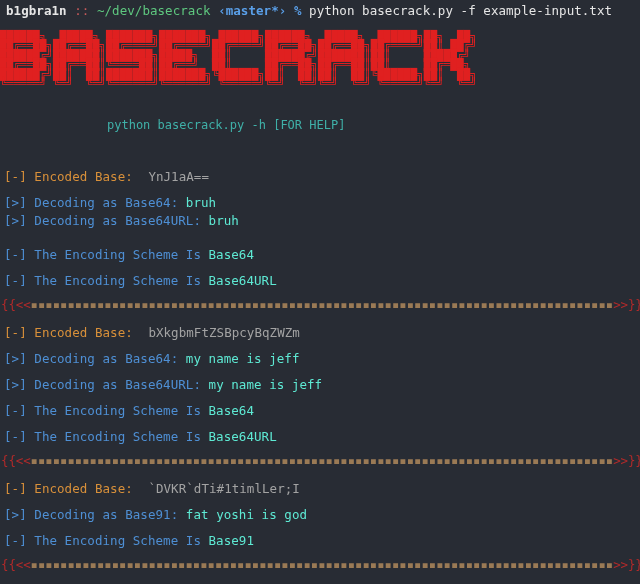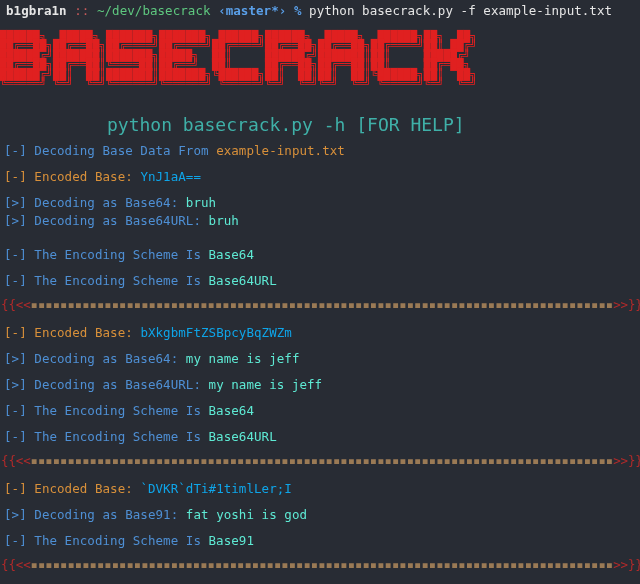--- a/index.html
+++ b/index.html
@@ -52,38 +52,38 @@
     letter-spacing: 0px;
     white-space: pre;
     font-weight: normal;
   }
 
   
   .help-line {
     position: absolute;
     left: 107px;
     top: 116px;
-    font-size: 18px;
+    font-size: 12px;
     line-height: 18px;
     white-space: pre;
     color: #3fb0a8;
   }
 
   
   .out-line {
     position: absolute;
     left: 4px;
     font-size: 12.5px;
     line-height: 18px;
     white-space: pre;
     letter-spacing: 0.05px;
   }
   .c-blue   { color: #4e8fd4; }
   .c-orange { color: #d8903a; }
-  .c-white  { color: #0ea5e9; }
+  .c-white  { color: #a3a3a3; margin-left: 8px; }
   .c-green  { color: #5eead4; }
 
   
   .sep-line {
     position: absolute;
     left: 1px;
     font-size: 12.5px;
     line-height: 18px;
     white-space: pre;
     letter-spacing: -0.15px;
@@ -100,21 +100,20 @@
 
   <pre id="banner">██████╗  █████╗ ███████╗███████╗ ██████╗██████╗  █████╗  ██████╗██╗  ██╗
 ██╔══██╗██╔══██╗██╔════╝██╔════╝██╔════╝██╔══██╗██╔══██╗██╔════╝██║ ██╔╝
 ██████╔╝███████║███████╗█████╗  ██║     ██████╔╝███████║██║     █████╔╝ 
 ██╔══██╗██╔══██║╚════██║██╔══╝  ██║     ██╔══██╗██╔══██║██║     ██╔═██╗ 
 ██████╔╝██║  ██║███████║███████╗╚██████╗██║  ██║██║  ██║╚██████╗██║  ██╗
 ╚═════╝ ╚═╝  ╚═╝╚══════╝╚══════╝ ╚═════╝╚═╝  ╚═╝╚═╝  ╚═╝ ╚═════╝╚═╝  ╚═╝</pre>
 
   <div class="help-line">python basecrack.py -h [FOR HELP]</div>
 
-  <div class="out-line" style="top:142px;"><span class="c-blue">[-] </span><span class="c-blue">Decoding Base Data From </span><span class="c-orange">example-input.txt</span></div>
 
   <div id="output-area">
       <div class="out-line" style="top: 168px;"><span class="c-orange">[-] Encoded Base: </span><span class="c-white">YnJ1aA==</span></div>
       <div class="out-line" style="top: 194px;"><span class="c-blue">[&gt;] Decoding as </span><span class="c-blue">Base64: </span><span class="c-green">bruh</span></div>
       <div class="out-line" style="top: 212px;"><span class="c-blue">[&gt;] Decoding as </span><span class="c-blue">Base64URL: </span><span class="c-green">bruh</span></div>
       <div class="out-line" style="top: 246px;"><span class="c-blue">[-] The Encoding Scheme Is </span><span class="c-green">Base64</span></div>
       <div class="out-line" style="top: 272px;"><span class="c-blue">[-] The Encoding Scheme Is </span><span class="c-green">Base64URL</span></div>
       <div class="sep-line" style="top: 296px;"><span class="sep-brace">{{&lt;&lt;</span><span class="sep-dash">▪▪▪▪▪▪▪▪▪▪▪▪▪▪▪▪▪▪▪▪▪▪▪▪▪▪▪▪▪▪▪▪▪▪▪▪▪▪▪▪▪▪▪▪▪▪▪▪▪▪▪▪▪▪▪▪▪▪▪▪▪▪▪▪▪▪▪▪▪▪▪▪▪▪▪▪▪▪▪</span><span class="sep-brace">&gt;&gt;}}</span></div>
       <div class="out-line" style="top: 324px;"><span class="c-orange">[-] Encoded Base: </span><span class="c-white">bXkgbmFtZSBpcyBqZWZm</span></div>
       <div class="out-line" style="top: 350px; text-align: center;"><span class="c-blue">[&gt;] Decoding as </span><span class="c-blue">Base64: </span><span class="c-green">my name is jeff</span></div>

